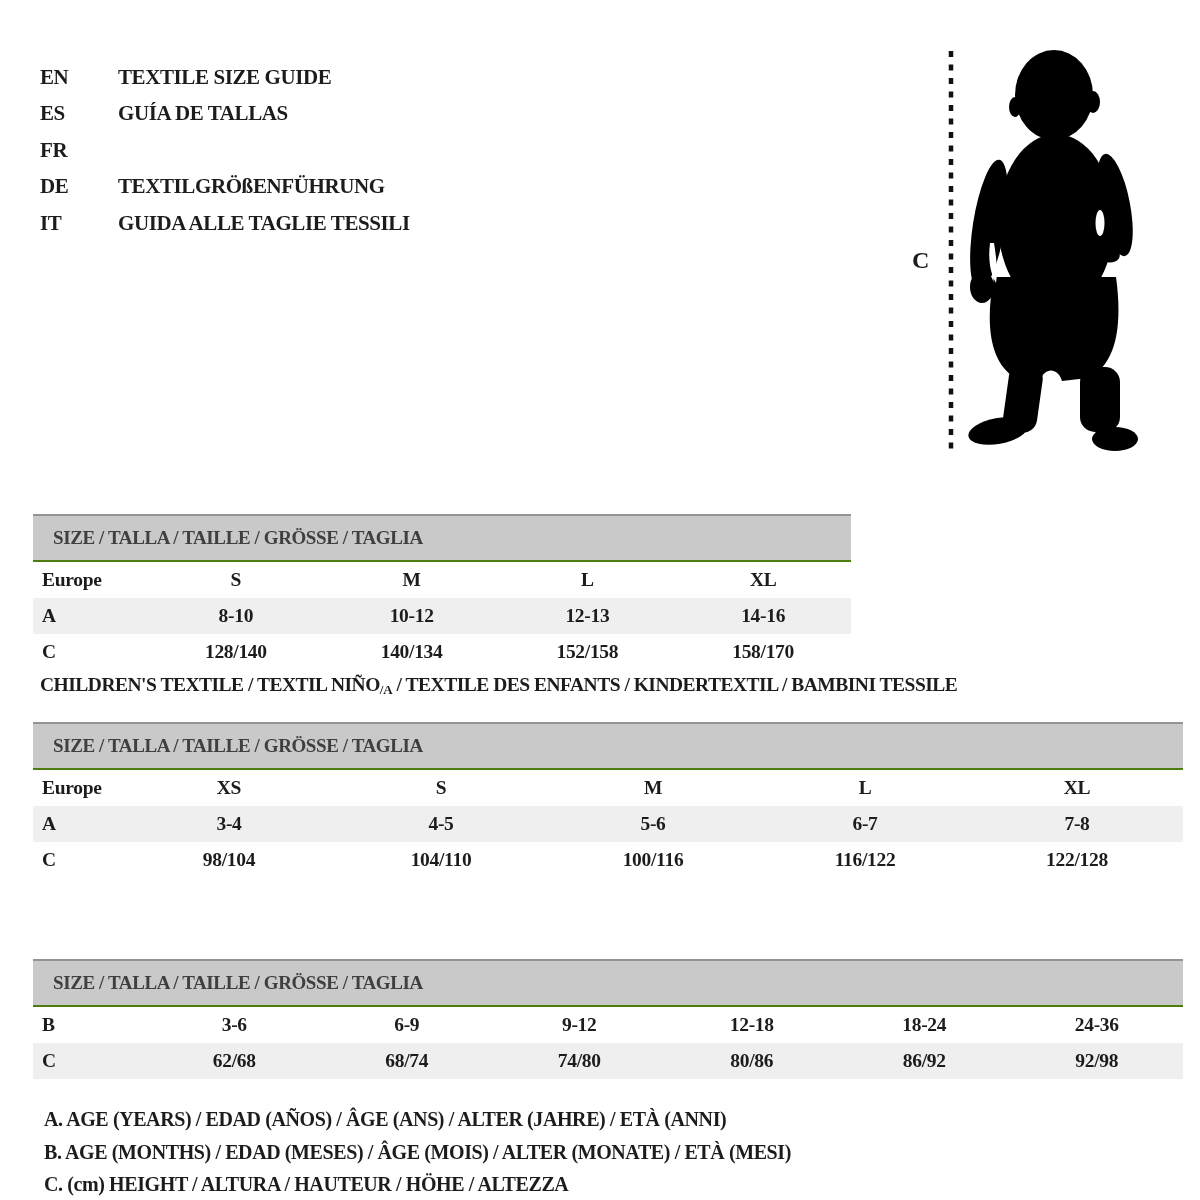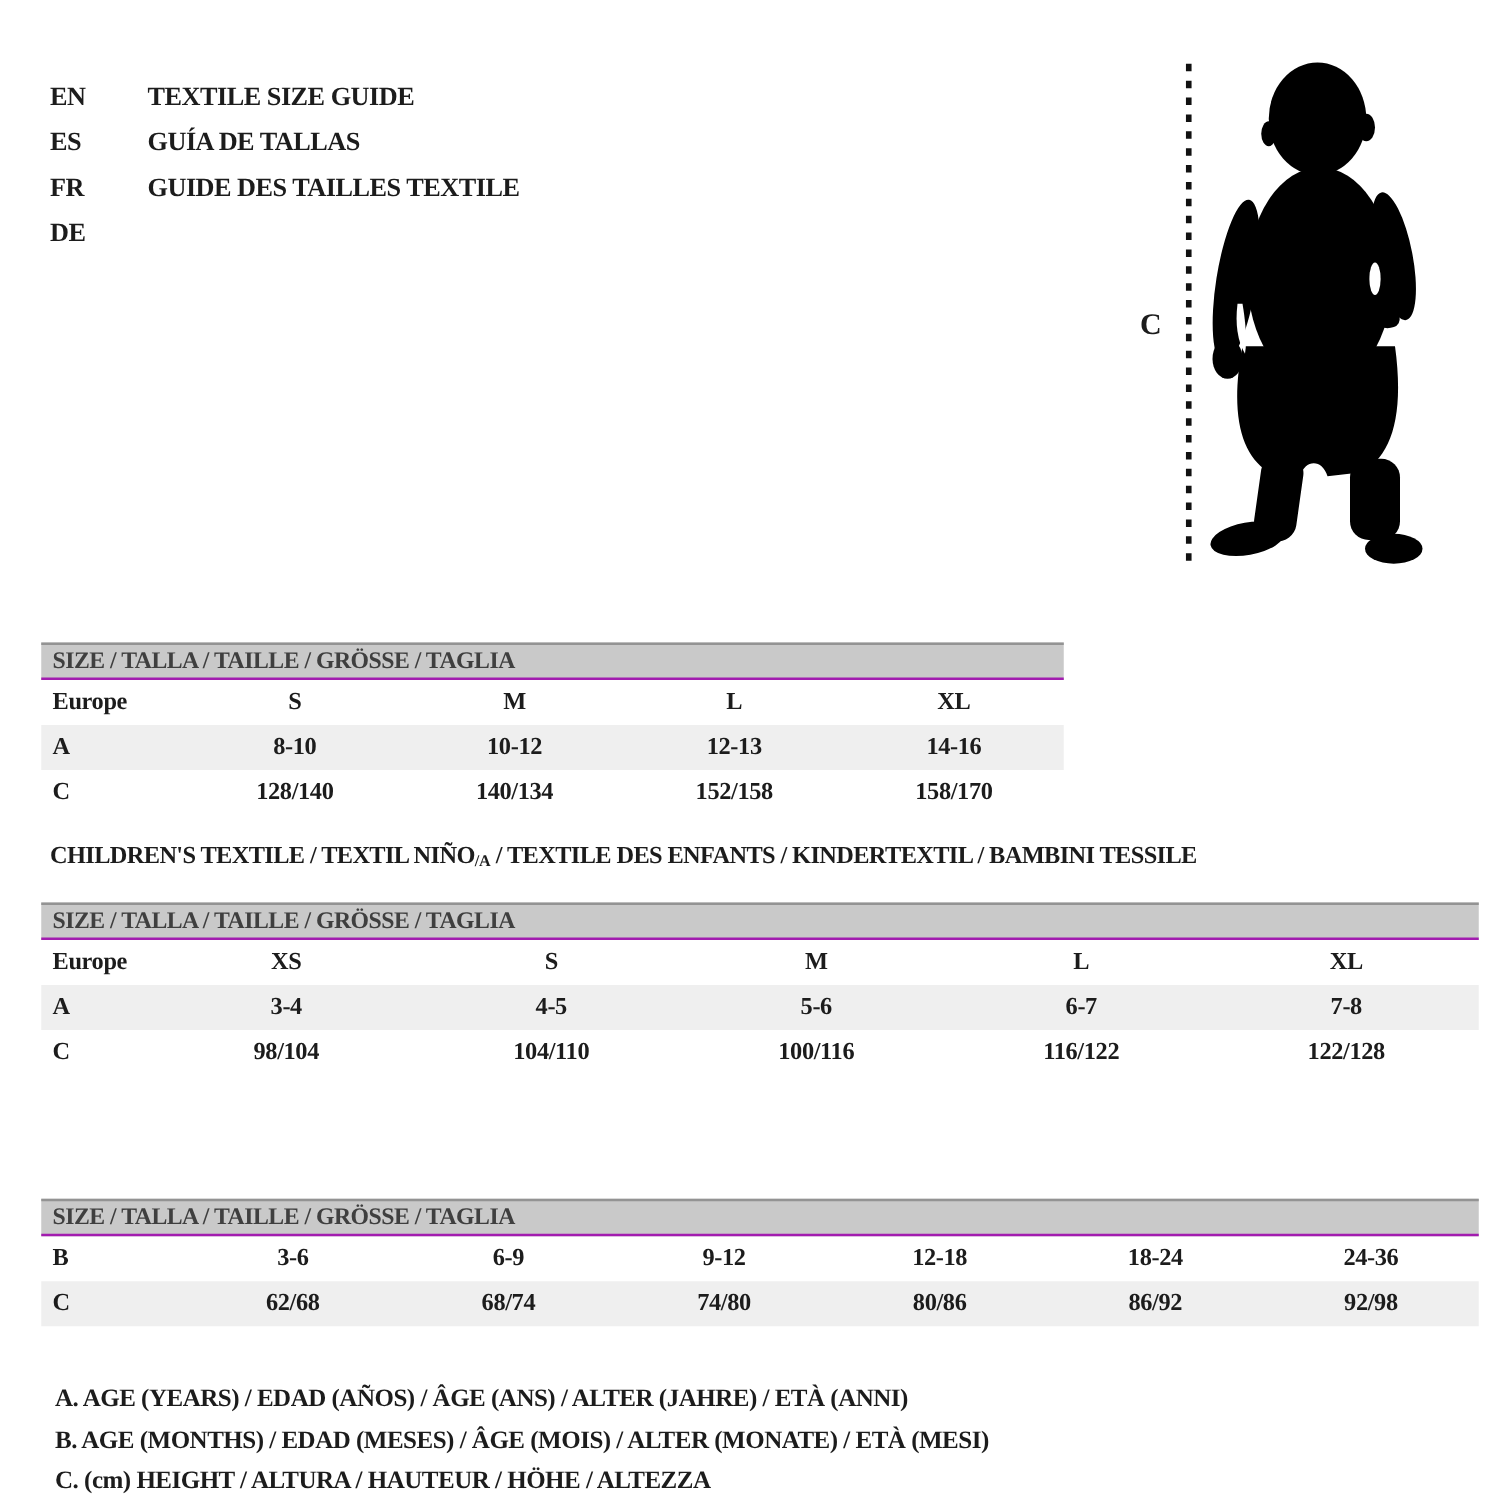--- a/index.html
+++ b/index.html
@@ -19,23 +19,23 @@
   .section-title .sub{font-size:13px;position:relative;top:3px;letter-spacing:-0.3px;}
   .title-junior{top:432px;}
   .title-children{top:640px;}
   .title-babies{top:842px;line-height:35.5px;}
   
   .size-table{position:absolute;left:33px;}
   .junior-table{top:481px;width:818px;}
   .children-table{top:689px;width:1150px;}
   .babies-table{top:926px;width:1150px;}
   .thead{
-    box-sizing:border-box;height:30px;background:#c9c9c9;
-    border-top:2px solid #939393;border-bottom:2px solid #a21caf;
-    display:flex;align-items:center;padding-left:9px;
+    box-sizing:border-box;height:48px;background:#c9c9c9;
+    border-top:2px solid #939393;border-bottom:2px solid #4d7c0f;
+    display:flex;align-items:center;padding-left:20px;
     font-size:19px;font-weight:bold;color:#3f3f3f;letter-spacing:-0.4px;
   }
   .trow{display:flex;height:36px;align-items:center;font-size:19.5px;font-weight:bold;letter-spacing:-0.3px;}
   .trow.shade{background:#efefef;}
   .tlabel{box-sizing:border-box;padding-left:9px;}
   .junior-table .tlabel{width:115px;}
   .children-table .tlabel{width:90px;}
   .babies-table .tlabel{width:115px;}
   .tcell{flex:1;text-align:center;}
   
@@ -50,24 +50,28 @@
     <div class="lang-row">
       <span class="lang-code">EN</span>
       <span class="lang-label">TEXTILE SIZE GUIDE</span>
     </div>
     <div class="lang-row">
       <span class="lang-code">ES</span>
       <span class="lang-label">GUÍA DE TALLAS</span>
     </div>
     <div class="lang-row">
       <span class="lang-code">FR</span>
-      <span class="lang-label">GUIDE DES TAILLES TEXTILE</span>
     </div>
     <div class="lang-row">
       <span class="lang-code">DE</span>
+      <span class="lang-label">TEXTILGRÖßENFÜHRUNG</span>
+    </div>
+    <div class="lang-row">
+      <span class="lang-code">IT</span>
+      <span class="lang-label">GUIDA ALLE TAGLIE TESSILI</span>
     </div>
   </div>
 
   <span class="figure-c">C</span>
   <svg class="figure" viewBox="0 0 210 410" width="210" height="410" aria-hidden="true">
     <line x1="19" y1="4" x2="19" y2="402" stroke="#111" stroke-width="4.5" stroke-dasharray="6 7.5"></line>
     <g fill="#000">
       <ellipse cx="122" cy="48" rx="39" ry="45"></ellipse>
       <ellipse cx="83" cy="60" rx="6" ry="10"></ellipse>
       <ellipse cx="161" cy="55" rx="7" ry="11"></ellipse>

